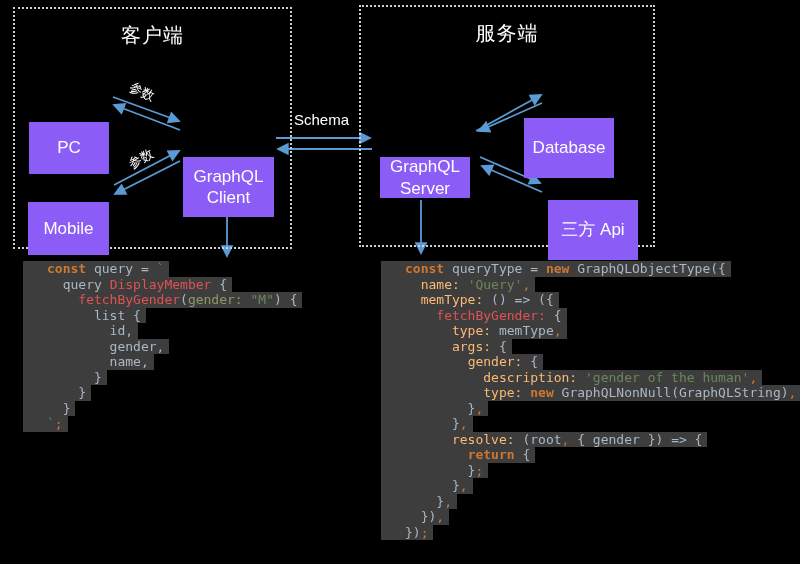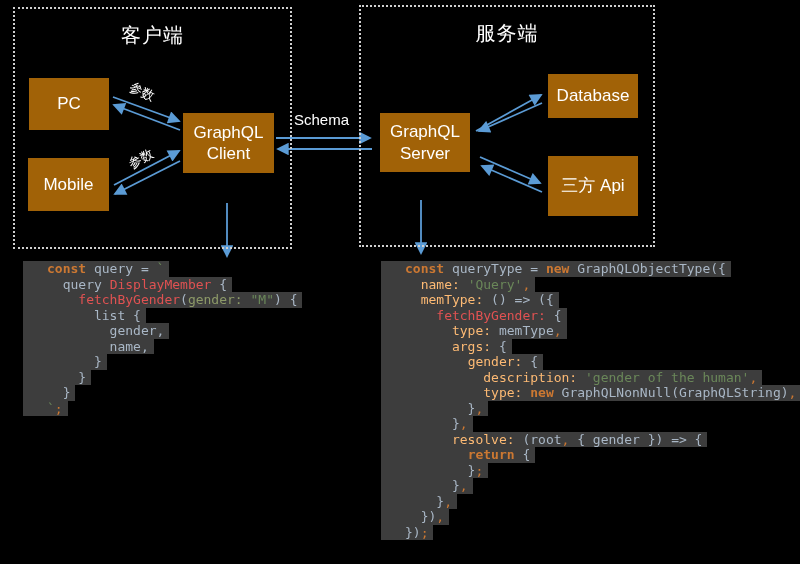--- a/index.html
+++ b/index.html
@@ -5,28 +5,28 @@
   html,body{margin:0;padding:0;background:#000;}
   .stage{position:relative;width:800px;height:564px;background:#000;overflow:hidden;
          font-family:"Liberation Sans",sans-serif;}
   
   .group{position:absolute;border:2px dotted #cfcfcf;}
   .group-client{left:13px;top:7px;width:275px;height:238px;}
   .group-server{left:359px;top:5px;width:292px;height:238px;}
   .group-title{position:absolute;width:100%;text-align:center;top:13px;
                color:#fff;font-size:20px;letter-spacing:1px;}
   
-  .node{position:absolute;background:#a16207;color:#fff;display:flex;
+  .node{position:absolute;background:#8b5cf6;color:#fff;display:flex;
         align-items:center;justify-content:center;text-align:center;
-        font-size:17px;line-height:1.25;}
+        font-size:17px;line-height:1.25;margin-top:44px;}
   .node-pc{left:29px;top:78px;width:80px;height:52px;}
   .node-mobile{left:28px;top:158px;width:81px;height:53px;}
   .node-gclient{left:183px;top:113px;width:91px;height:60px;padding:0 0;box-sizing:border-box;}
-  .node-gserver{left:380px;top:113px;width:90px;height:59px;padding:0 10px;box-sizing:border-box;}
-  .node-database{left:548px;top:74px;width:90px;height:44px;}
+  .node-gserver{left:380px;top:113px;width:90px;height:41px;padding:0 10px;box-sizing:border-box;}
+  .node-database{left:524px;top:74px;width:90px;height:60px;}
   .node-api{left:548px;top:156px;width:90px;height:60px;}
   
   .lbl{position:absolute;color:#fff;}
   .lbl-schema{left:294px;top:111px;width:80px;font-size:15px;}
   .lbl-param{font-size:13px;transform-origin:center;}
   .lbl-param-pc{left:129px;top:83px;transform:rotate(24deg);}
   .lbl-param-mobile{left:128px;top:150px;transform:rotate(-28deg);}
   
   svg.arrows{position:absolute;left:0;top:0;pointer-events:none;}
   svg.arrows line{stroke:#5b9bd5;stroke-width:1.8;}
@@ -88,20 +88,21 @@
 
   <div class="lbl lbl-schema">Schema</div>
   <div class="lbl lbl-param lbl-param-pc">参数</div>
   <div class="lbl lbl-param lbl-param-mobile">参数</div>
 
   <div class="code code-left" id="code-left">
       <div class="cl"><span class="lbg"><span class="tk-kw">const</span><span class="tk-fg"> query = </span><span class="tk-str">`</span></span></div>
       <div class="cl"><span class="lbg"><span class="tk-fg">  query </span><span class="tk-red">DisplayMember</span><span class="tk-fg"> {</span></span></div>
       <div class="cl"><span class="lbg"><span class="tk-fg">    </span><span class="tk-red">fetchByGender</span><span class="tk-fg">(</span><span class="tk-arg">gender:</span><span class="tk-fg"> </span><span class="tk-str">"M"</span><span class="tk-fg">) {</span></span></div>
       <div class="cl"><span class="lbg"><span class="tk-fg">      list {</span></span></div>
+      <div class="cl"><span class="lbg"><span class="tk-fg">        id,</span></span></div>
       <div class="cl"><span class="lbg"><span class="tk-fg">        gender,</span></span></div>
       <div class="cl"><span class="lbg"><span class="tk-fg">        name,</span></span></div>
       <div class="cl"><span class="lbg"><span class="tk-fg">      }</span></span></div>
       <div class="cl"><span class="lbg"><span class="tk-fg">    }</span></span></div>
       <div class="cl"><span class="lbg"><span class="tk-fg">  }</span></span></div>
       <div class="cl"><span class="lbg"><span class="tk-str">`</span><span class="tk-o">;</span></span></div>
     </div>
   <div class="code code-right" id="code-right">
       <div class="cl"><span class="lbg"><span class="tk-kw">const</span><span class="tk-fg"> queryType = </span><span class="tk-kw">new</span><span class="tk-fg"> GraphQLObjectType({</span></span></div>
       <div class="cl"><span class="lbg"><span class="tk-fg">  </span><span class="tk-prop">name:</span><span class="tk-fg"> </span><span class="tk-str">'Query'</span><span class="tk-o">,</span></span></div>

